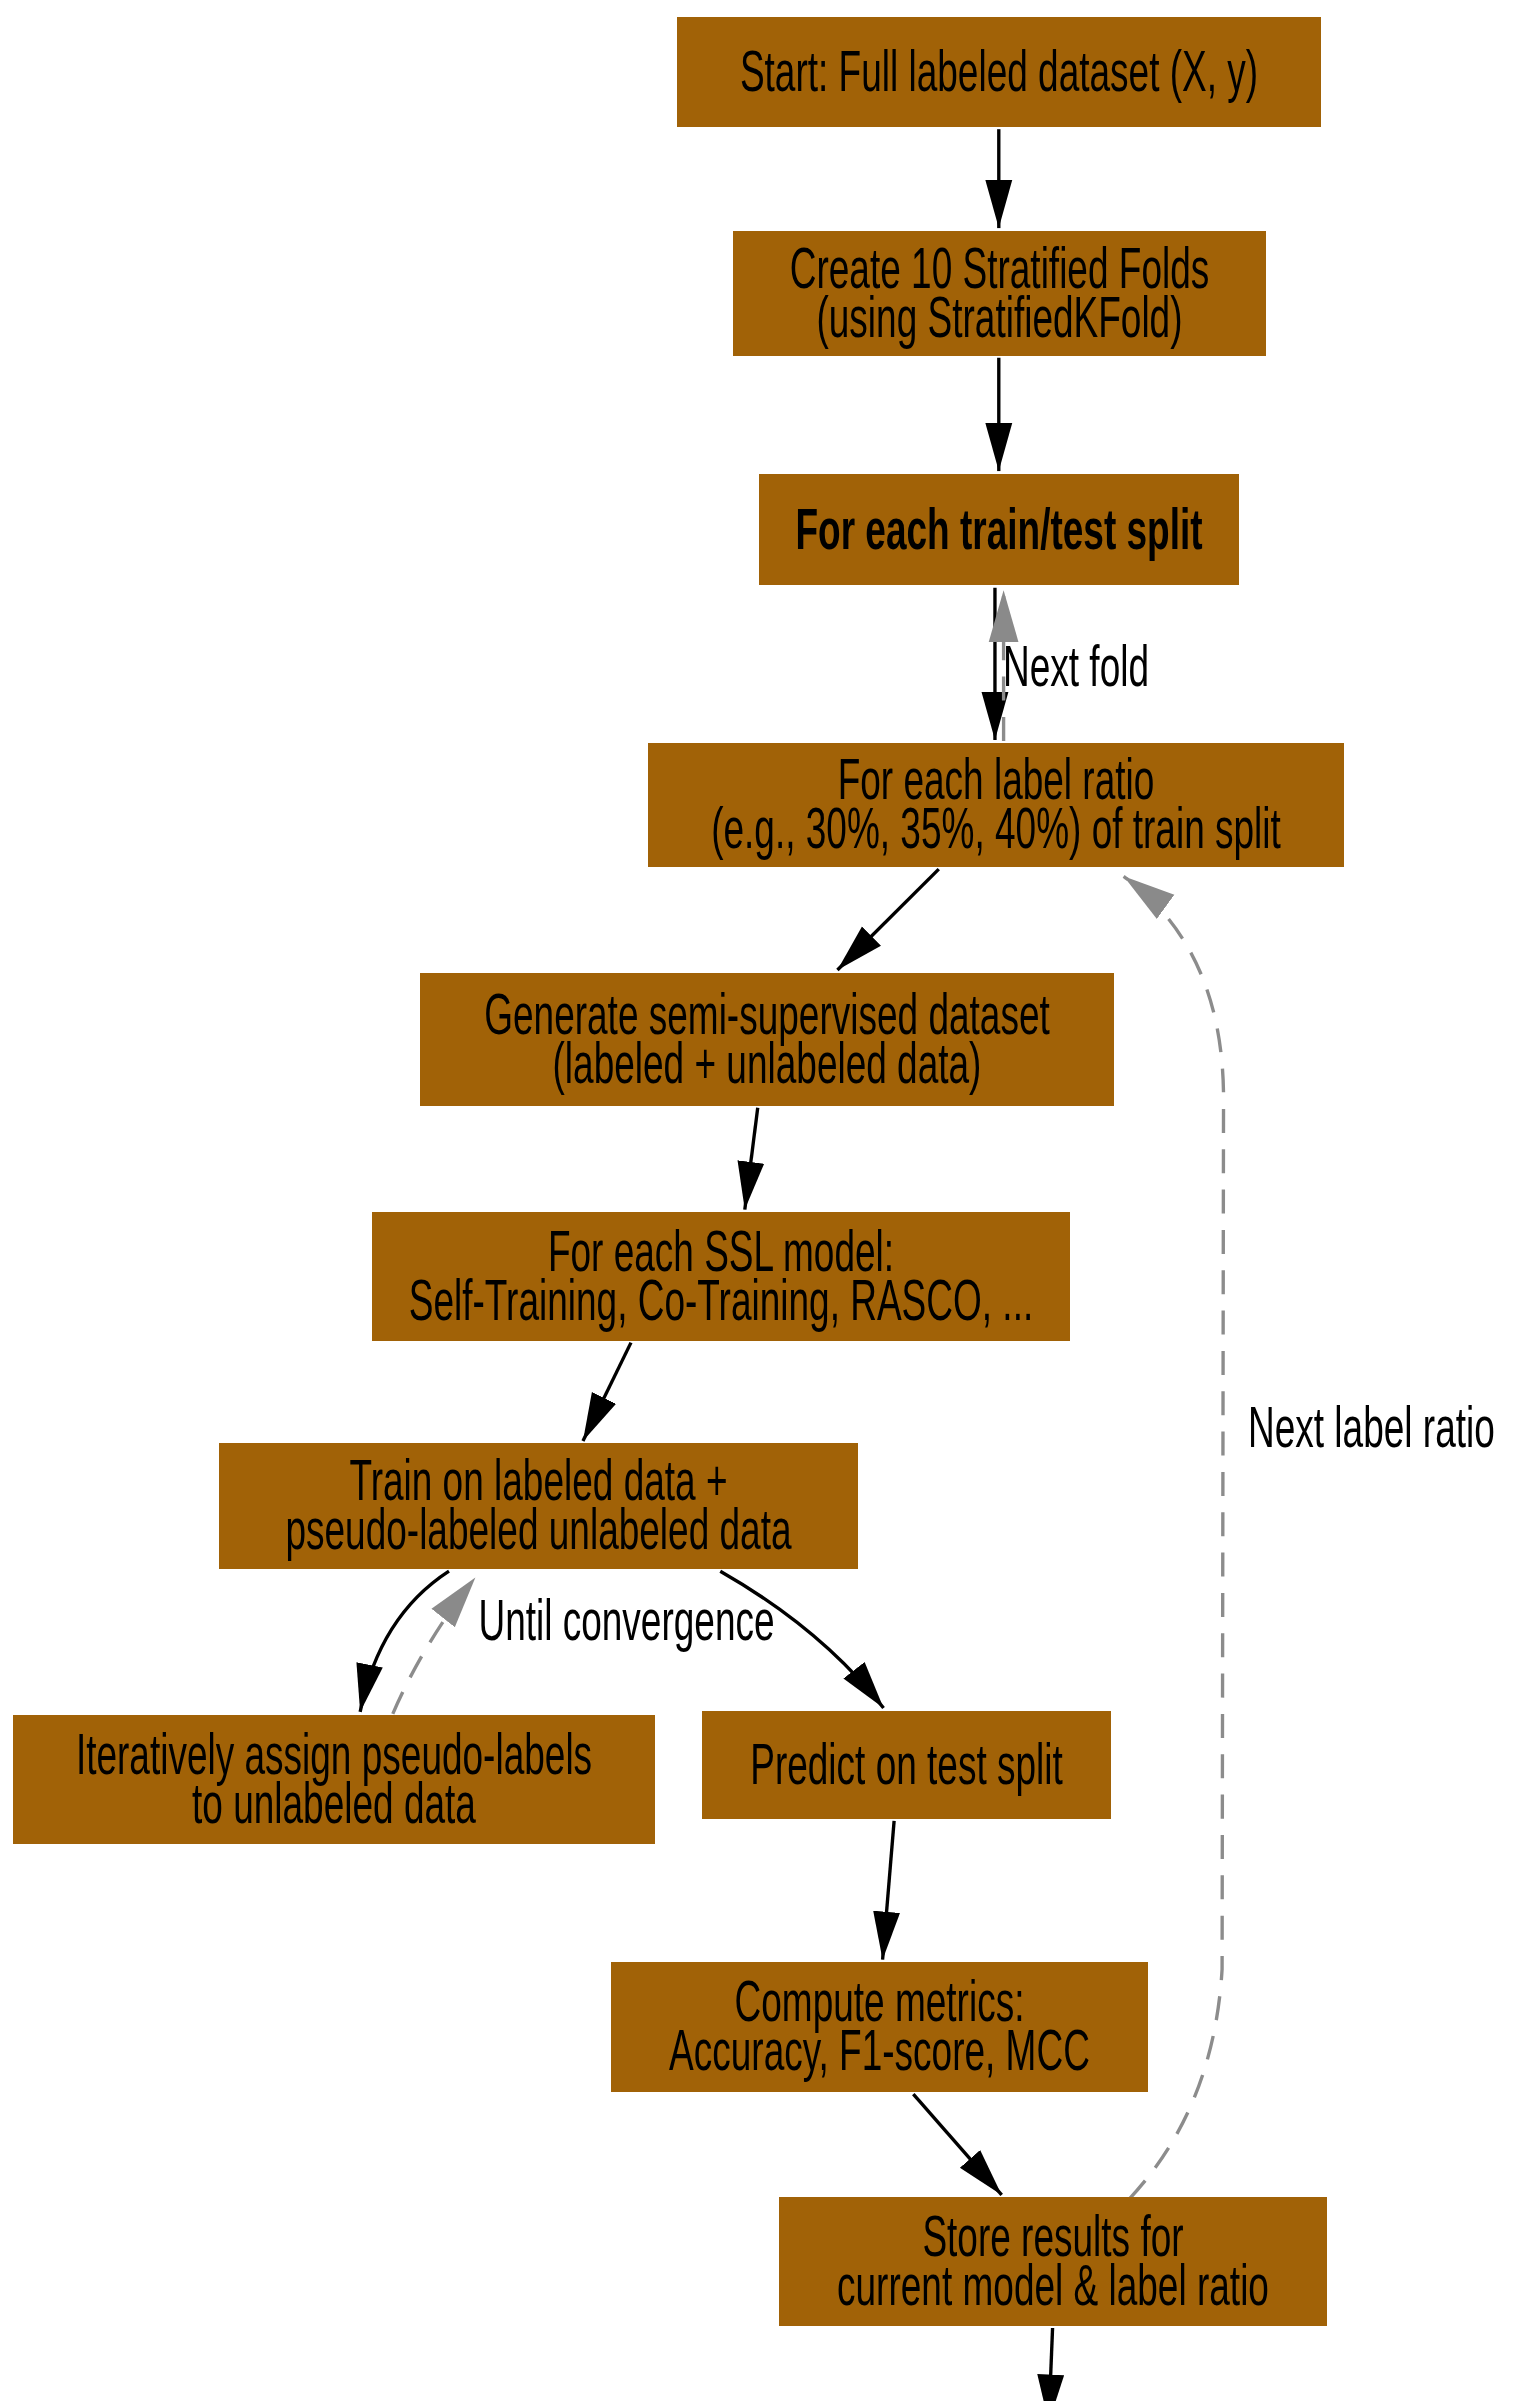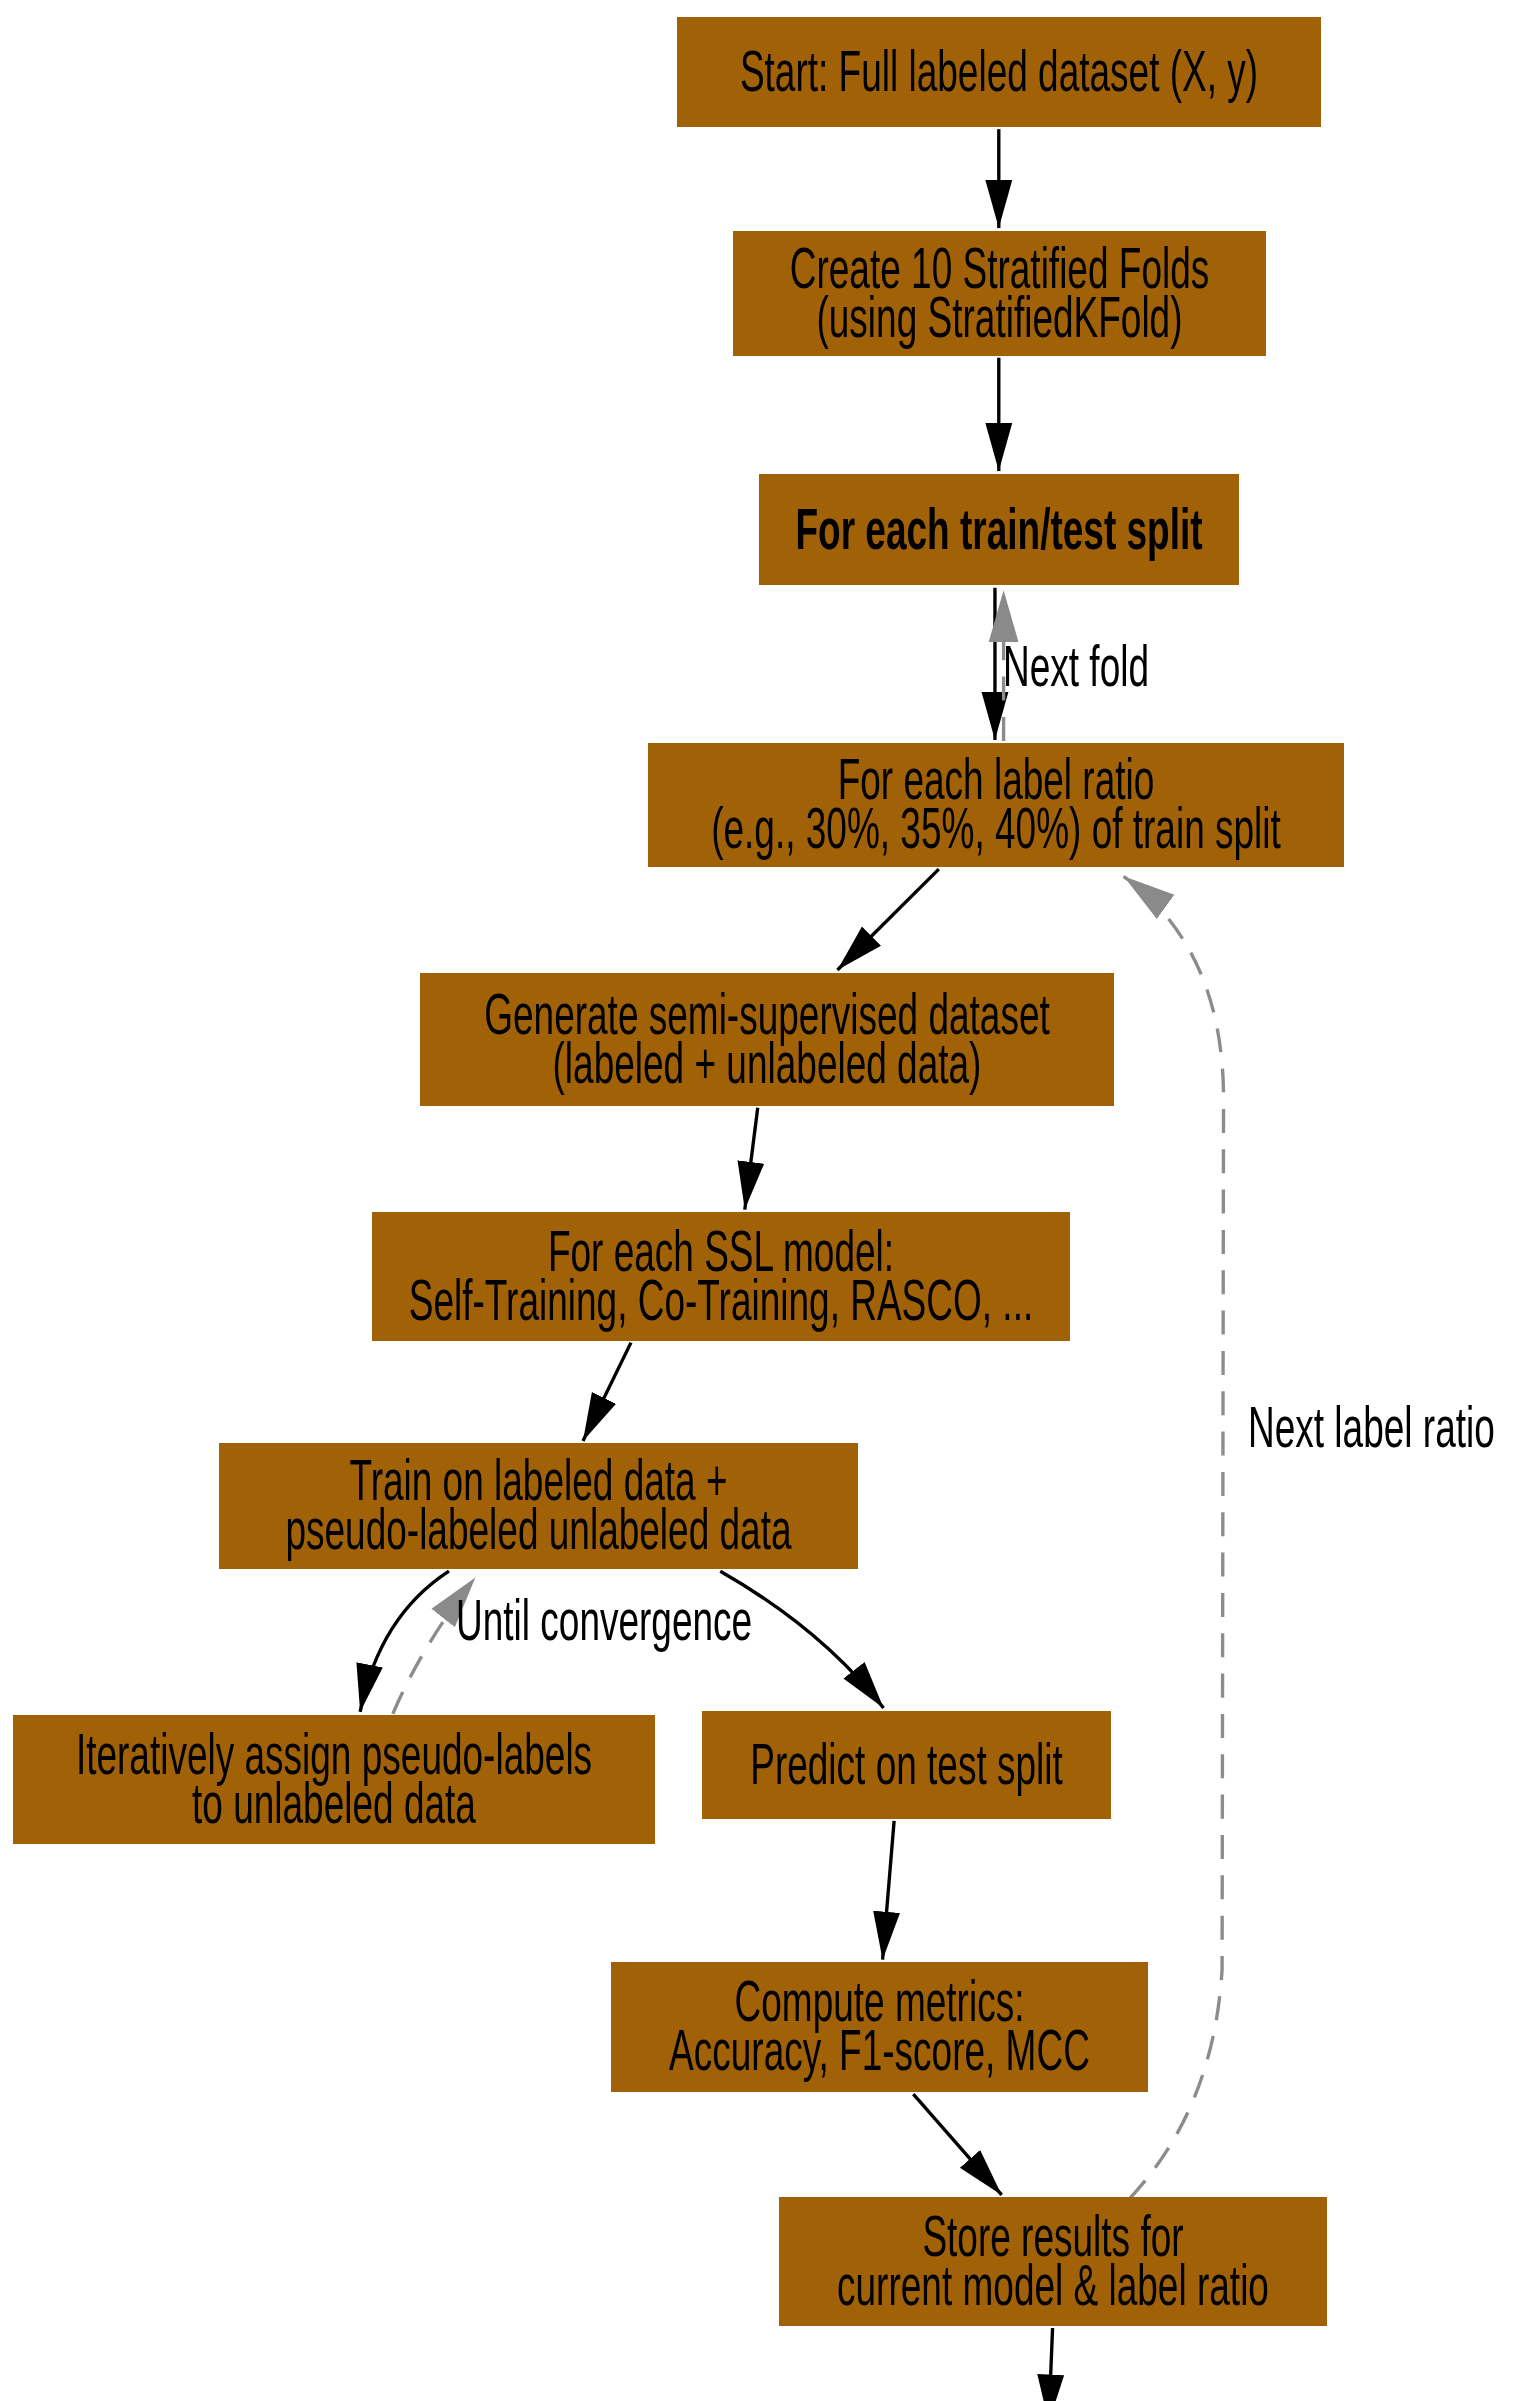--- a/index.html
+++ b/index.html
@@ -39,21 +39,21 @@
     color: #000000;
     letter-spacing: 0px;
   }
   .ln:empty { display: none; }
   .elabel {
     position: absolute;
     height: 53px;
     display: flex;
     align-items: center;
   }
-  .elabel.centered { }
+  .elabel.centered { justify-content: center; }
   .elabel span {
     transform: scaleY(1.55);
     transform-origin: center;
     font-size: 37px;
     line-height: 32px;
     white-space: nowrap;
     color: #000000;
   }
   .edge-solid {
     stroke: #000000;

